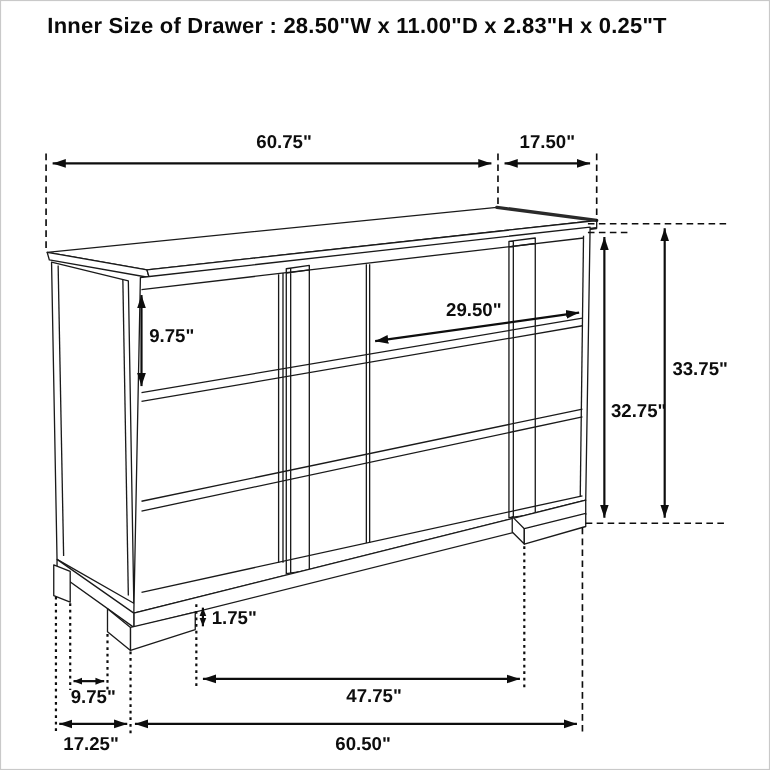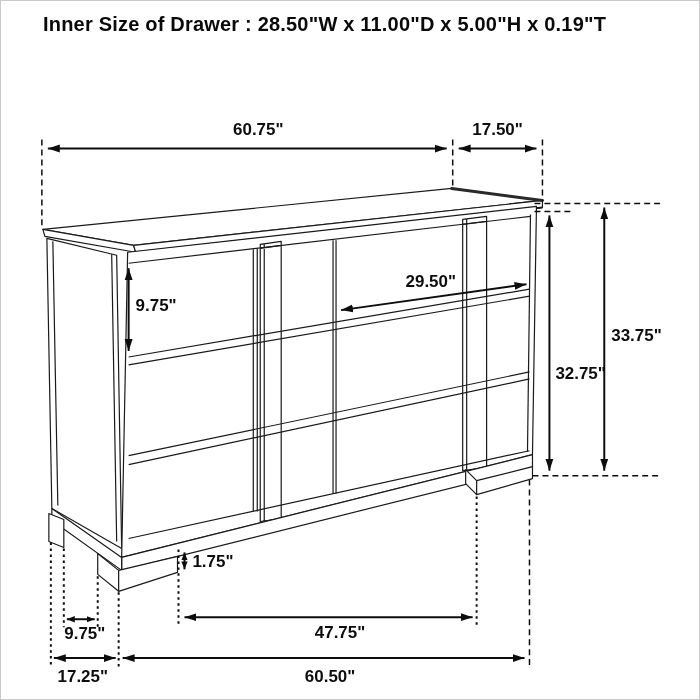--- a/index.html
+++ b/index.html
@@ -20,21 +20,21 @@
   .dim{stroke:#0d0d0d;stroke-width:2;fill:none;}
   .ext{stroke:#0d0d0d;stroke-width:1.5;fill:none;stroke-dasharray:6 4;}
   .dot{stroke:#0d0d0d;stroke-width:2;fill:none;stroke-dasharray:2.5 3.5;}
   .lbl{font-family:"Liberation Sans","DejaVu Sans",sans-serif;
        font-size:17px;font-weight:bold;fill:#0d0d0d;}
 </style>
 </head>
 <body>
 
 <div id="canvas">
-  <div id="title">Inner Size of Drawer : 28.50"W x 11.00"D x 5.00"H x 0.19"T</div>
+  <div id="title">Inner Size of Drawer : 28.50"W x 11.00"D x 2.83"H x 0.25"T</div>
 
   <svg width="698" height="698" viewBox="0 0 700 700">
     <defs>
       <marker id="ah" markerUnits="userSpaceOnUse" markerWidth="13" markerHeight="10" refX="12" refY="5" orient="auto-start-reverse">
         <path d="M0,1 L12,5 L0,9 Z" fill="#0d0d0d"></path>
       </marker>
       <marker id="ahs" markerUnits="userSpaceOnUse" markerWidth="9" markerHeight="8" refX="8" refY="4" orient="auto-start-reverse">
         <path d="M0,0.8 L8,4 L0,7.2 Z" fill="#0d0d0d"></path>
       </marker>
     </defs>

